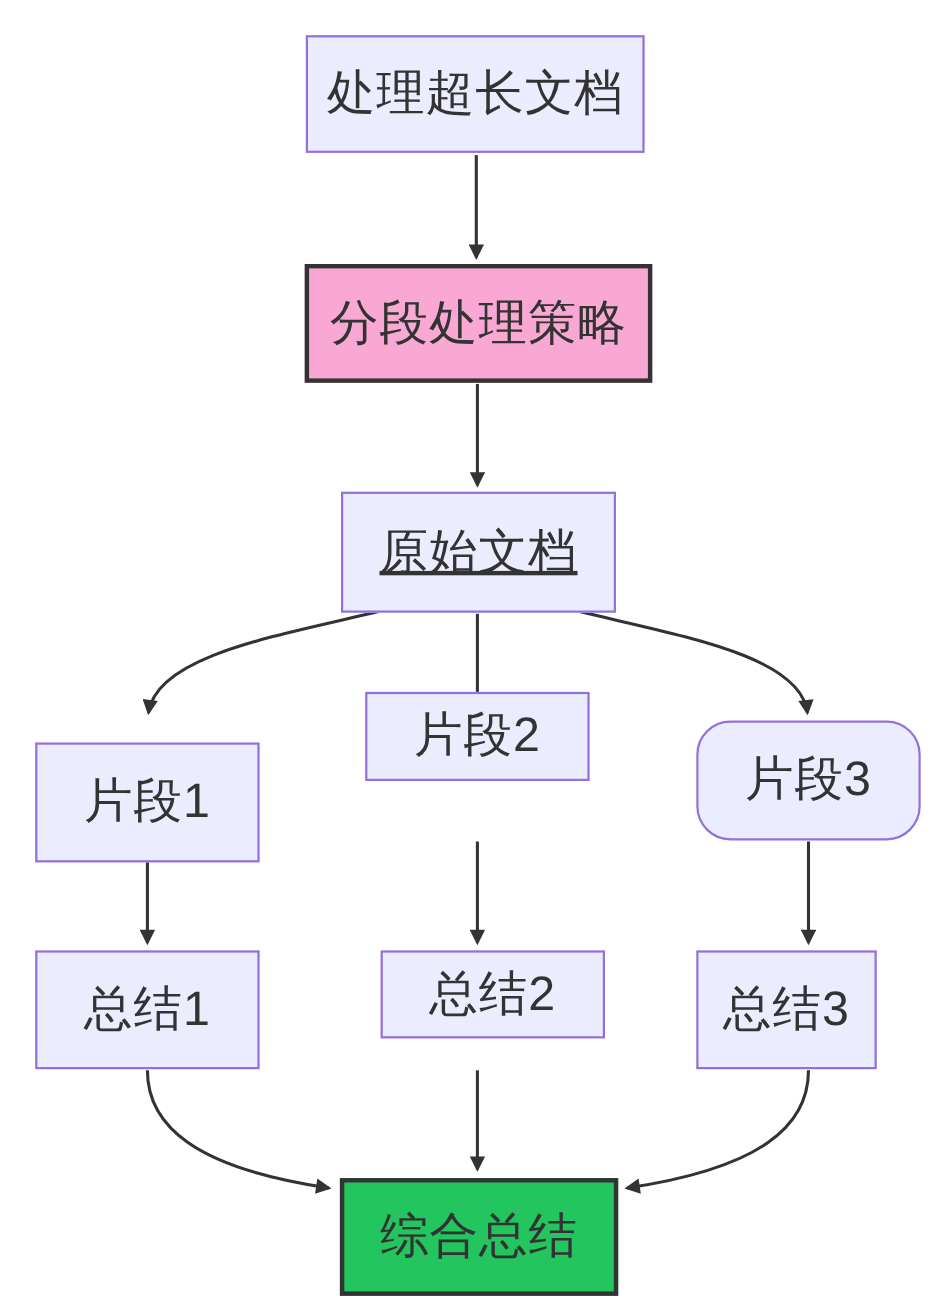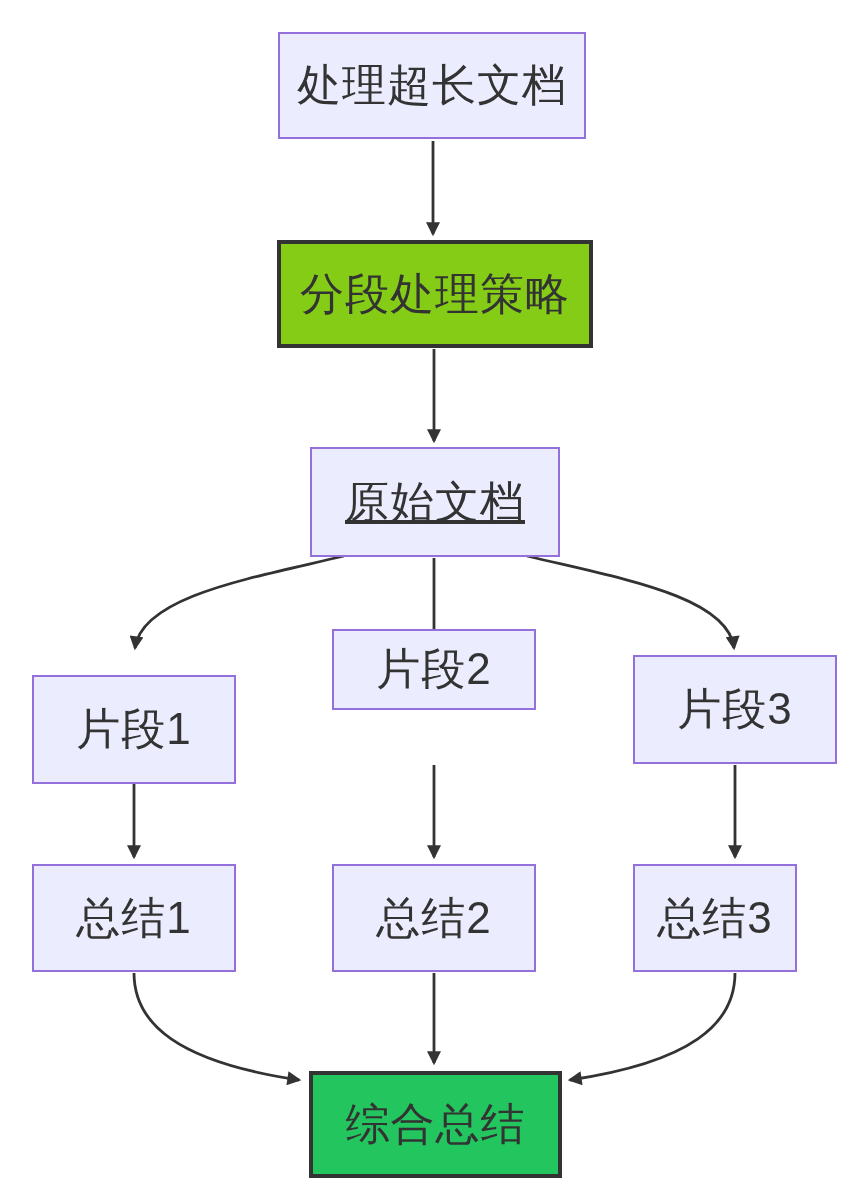--- a/index.html
+++ b/index.html
@@ -36,36 +36,36 @@
     font-size: 44px;
     color: #333333;
     line-height: 1.2;
     letter-spacing: 1px;
   }
   .node-light {
     background: #ECECFF;
     border: 2px solid #9370DB;
   }
   .node-strategy {
-    background: #84cc16;
+    background: #f9a8d4;
     border: 4px solid #333333;
   }
   .node-result {
     background: #22c55e;
     border: 4px solid #333333;
   }
   
   #node-A { left: 278px; top:   32px; width: 308px; height: 107px; }
   #node-B { left: 277px; top:  240px; width: 316px; height: 108px; }
   #node-C { left: 310px; top:  447px; width: 250px; height: 110px; text-decoration: underline; }
   #node-D { left:  32px; top:  655px; width: 204px; height: 109px; margin-top: 20px; }
   #node-E { left: 332px; top:  629px; width: 204px; height: 81px; }
-  #node-F { left: 633px; top:  655px; width: 204px; height: 109px; }
+  #node-F { left: 633px; top:  655px; width: 204px; height: 109px; border-radius: 31px; }
   #node-G { left:  32px; top:  864px; width: 204px; height: 108px; }
-  #node-H { left: 332px; top:  864px; width: 204px; height: 108px; }
+  #node-H { left: 346px; top:  864px; width: 204px; height: 80px; }
   #node-I { left: 633px; top:  864px; width: 164px; height: 108px; }
   #node-J { left: 309px; top: 1071px; width: 253px; height: 107px; }
 </style>
 </head>
 <body>
 
 <div id="canvas">
 
   <svg id="edges" width="852" height="1196" viewBox="0 0 852 1196" xmlns="http://www.w3.org/2000/svg">
     <defs>

